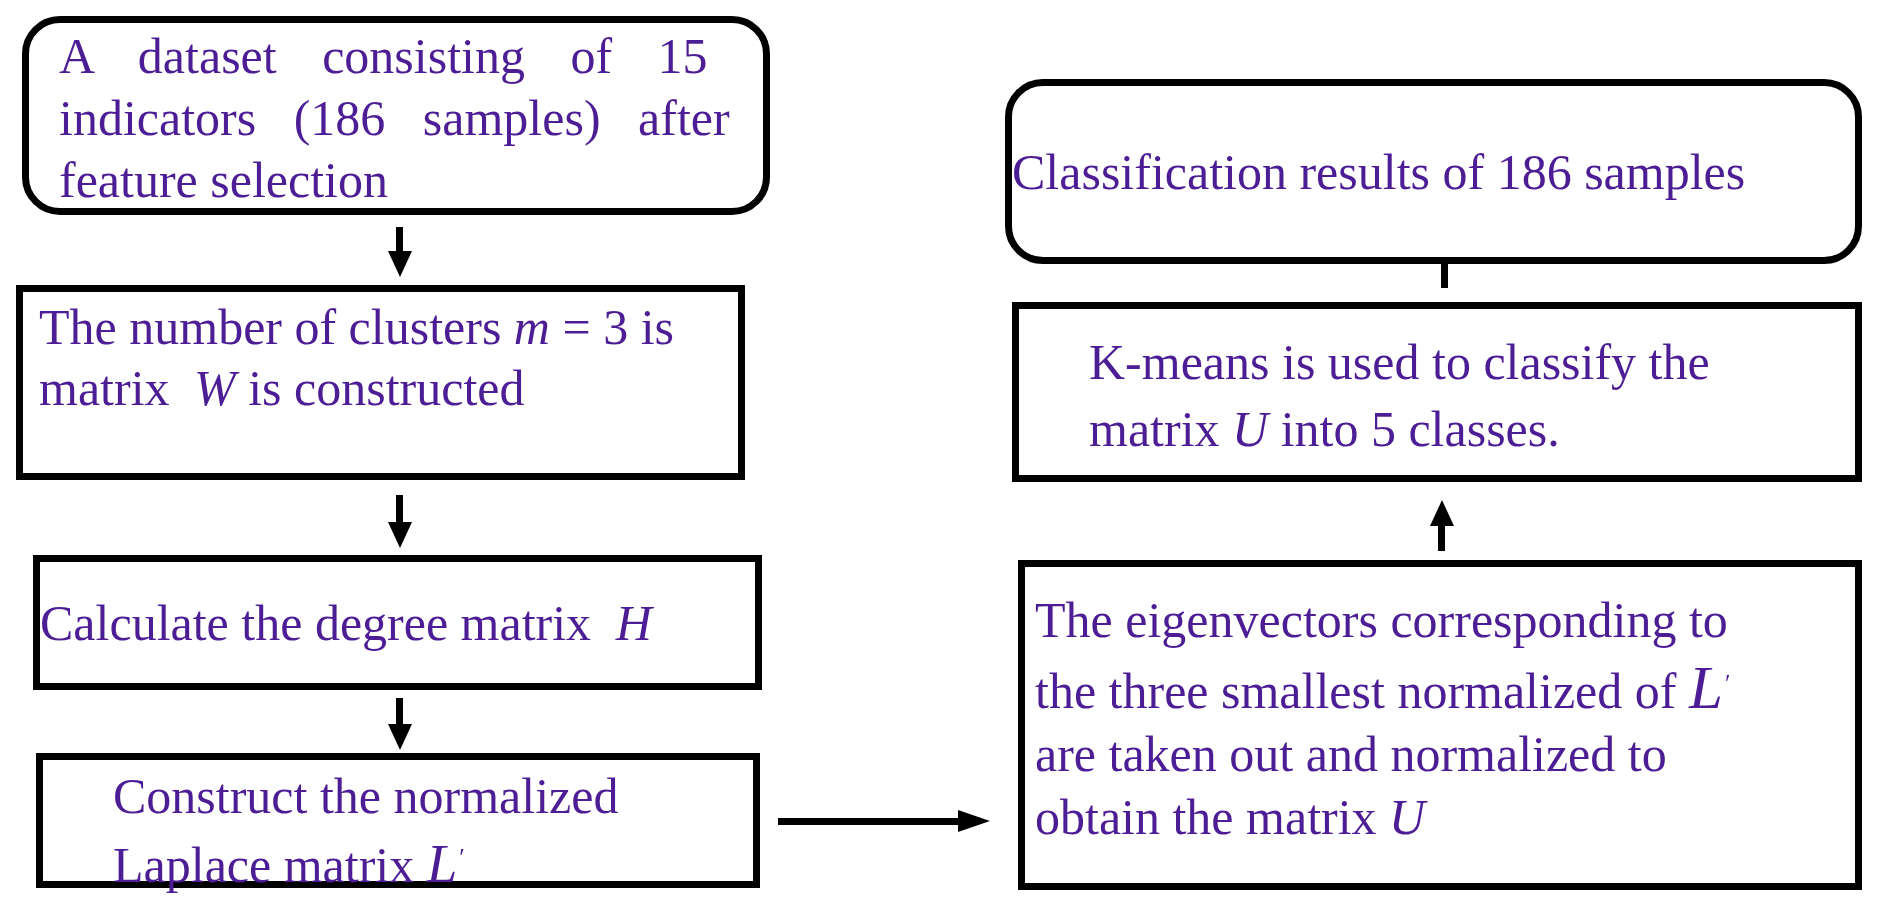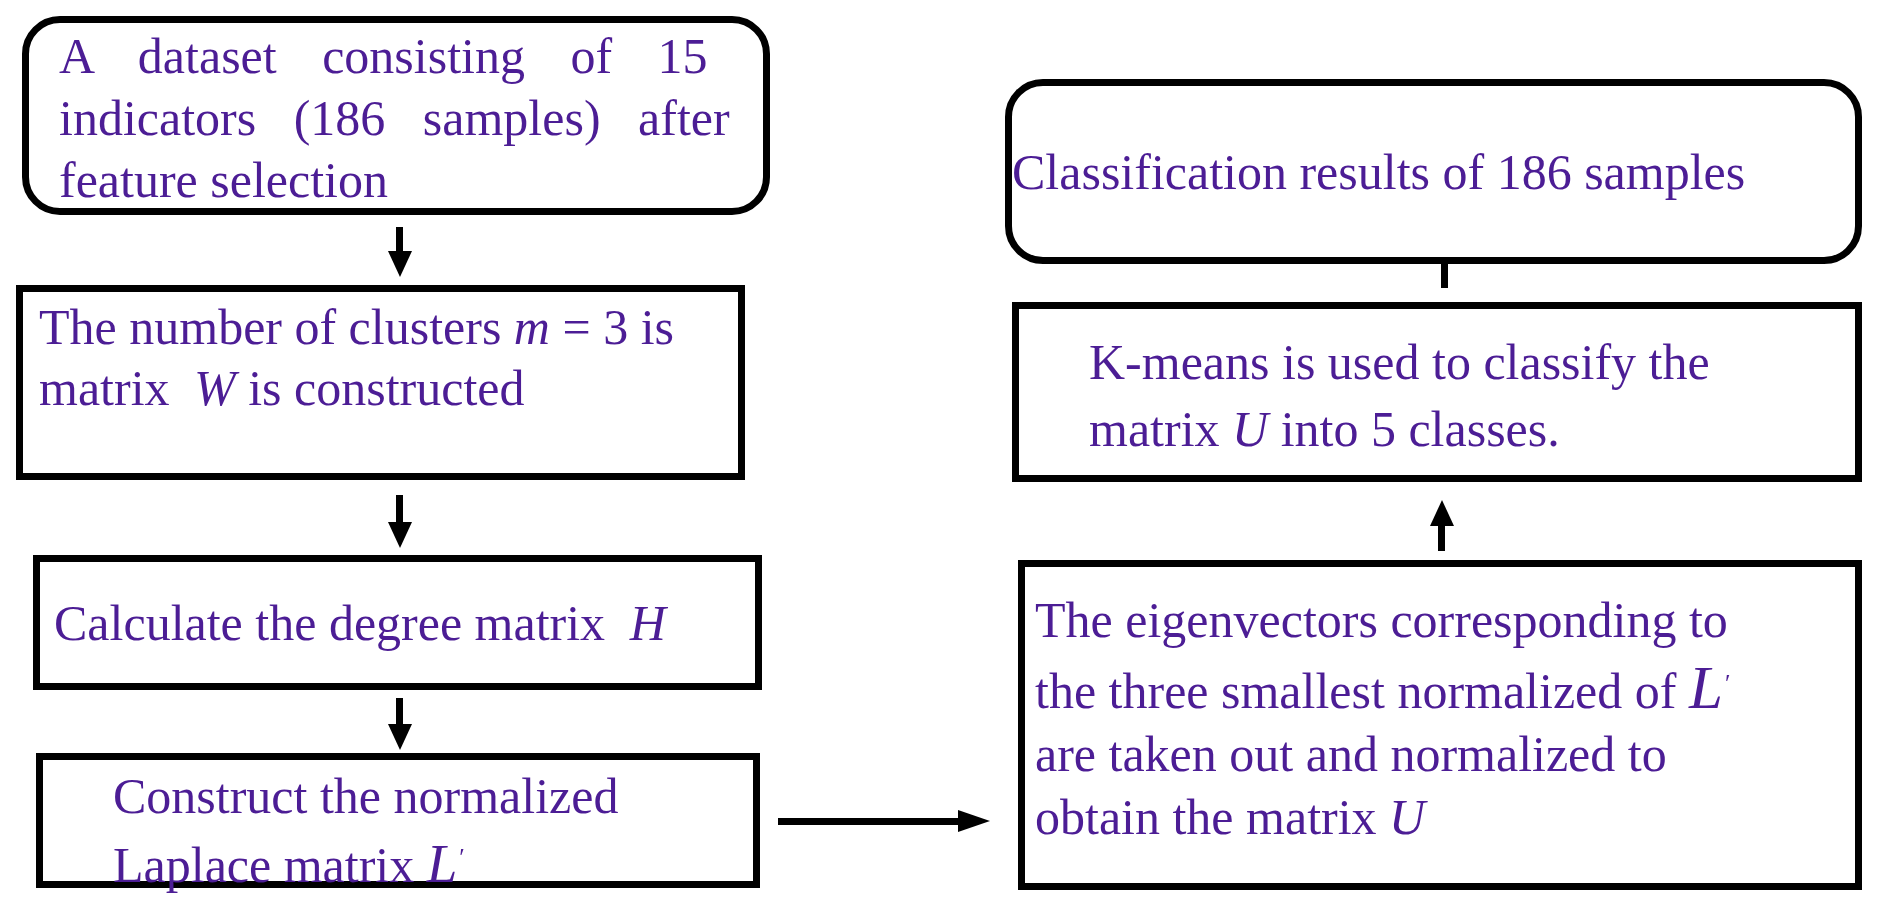--- a/index.html
+++ b/index.html
@@ -24,21 +24,21 @@
     background: #ffffff;
   }
   .rounded { border-radius: 38px; }
   .line { display: block; white-space: nowrap; }
 
   
   #dataset-box  { left: 22px;   top: 16px;  width: 748px; height: 199px; padding: 2px 20px 0 30px; line-height: 62px; }
   #dataset-box .l1 { word-spacing: 33px; }
   #dataset-box .l2 { word-spacing: 25px; }
   #clusters-box { left: 16px;   top: 285px; width: 729px; height: 195px; padding: 5px 0 0 16px; line-height: 61px; }
-  #degree-box   { left: 33px;   top: 555px; width: 729px; height: 135px; display: flex; align-items: center; padding-left: 14px; }
+  #degree-box   { left: 33px;   top: 555px; width: 729px; height: 135px; display: flex; align-items: center; }
   #laplace-box  { left: 36px;   top: 753px; width: 724px; height: 135px; padding: 6px 0 0 70px; line-height: 61px; }
   #eigen-box    { left: 1018px; top: 560px; width: 844px; height: 330px; padding: 22px 0 0 10px; line-height: 63px; }
   #kmeans-box   { left: 1012px; top: 302px; width: 850px; height: 180px; padding: 20px 2px 0 70px; line-height: 67px; }
   #results-box  { left: 1005px; top: 33px;  width: 857px; height: 185px; display: flex; align-items: center; justify-content: flex-start; margin-top: 46px; }
 
   
   .v { font-style: italic; }
   .wgap { margin-left: 12px; }
   .Lmed { font-size: 55px; }
   .Lbig { font-size: 61px; }

